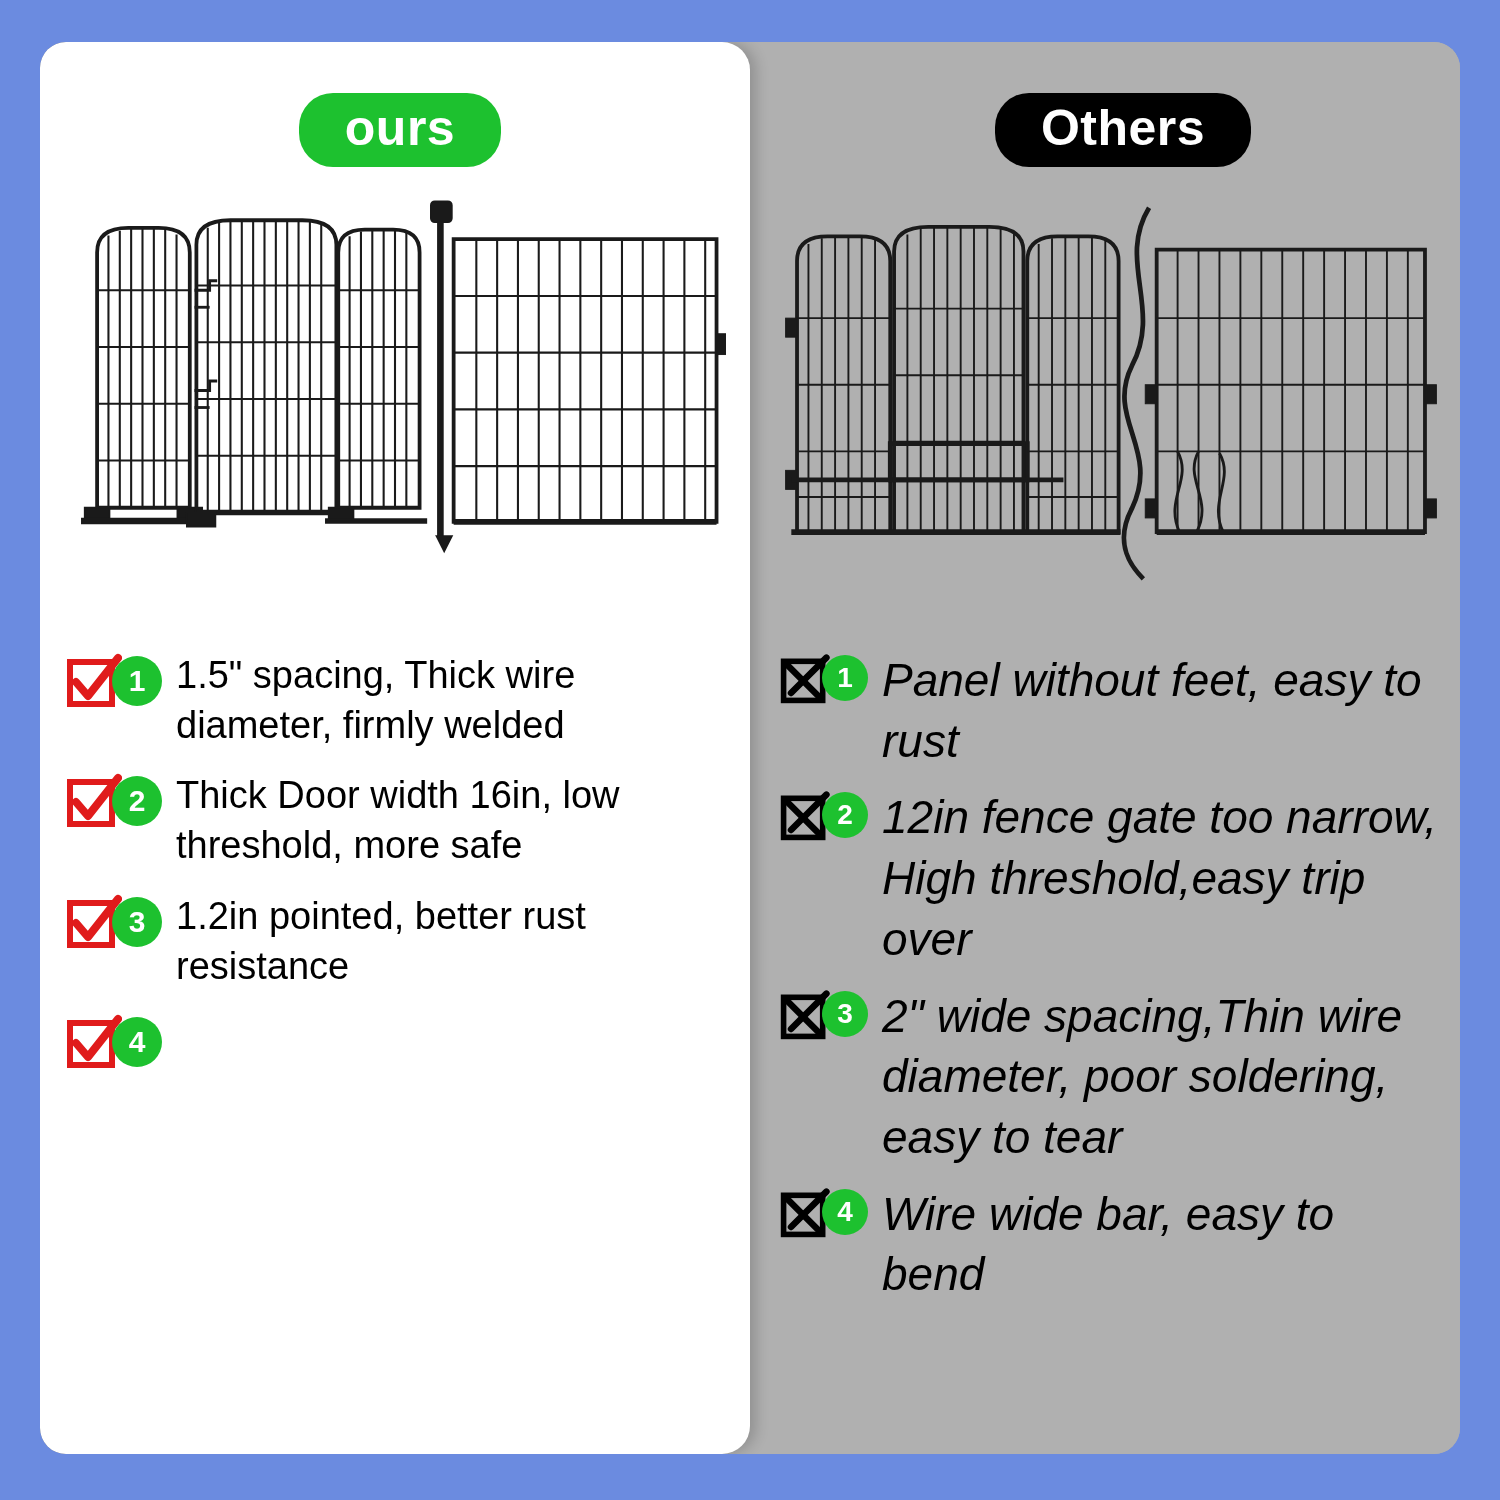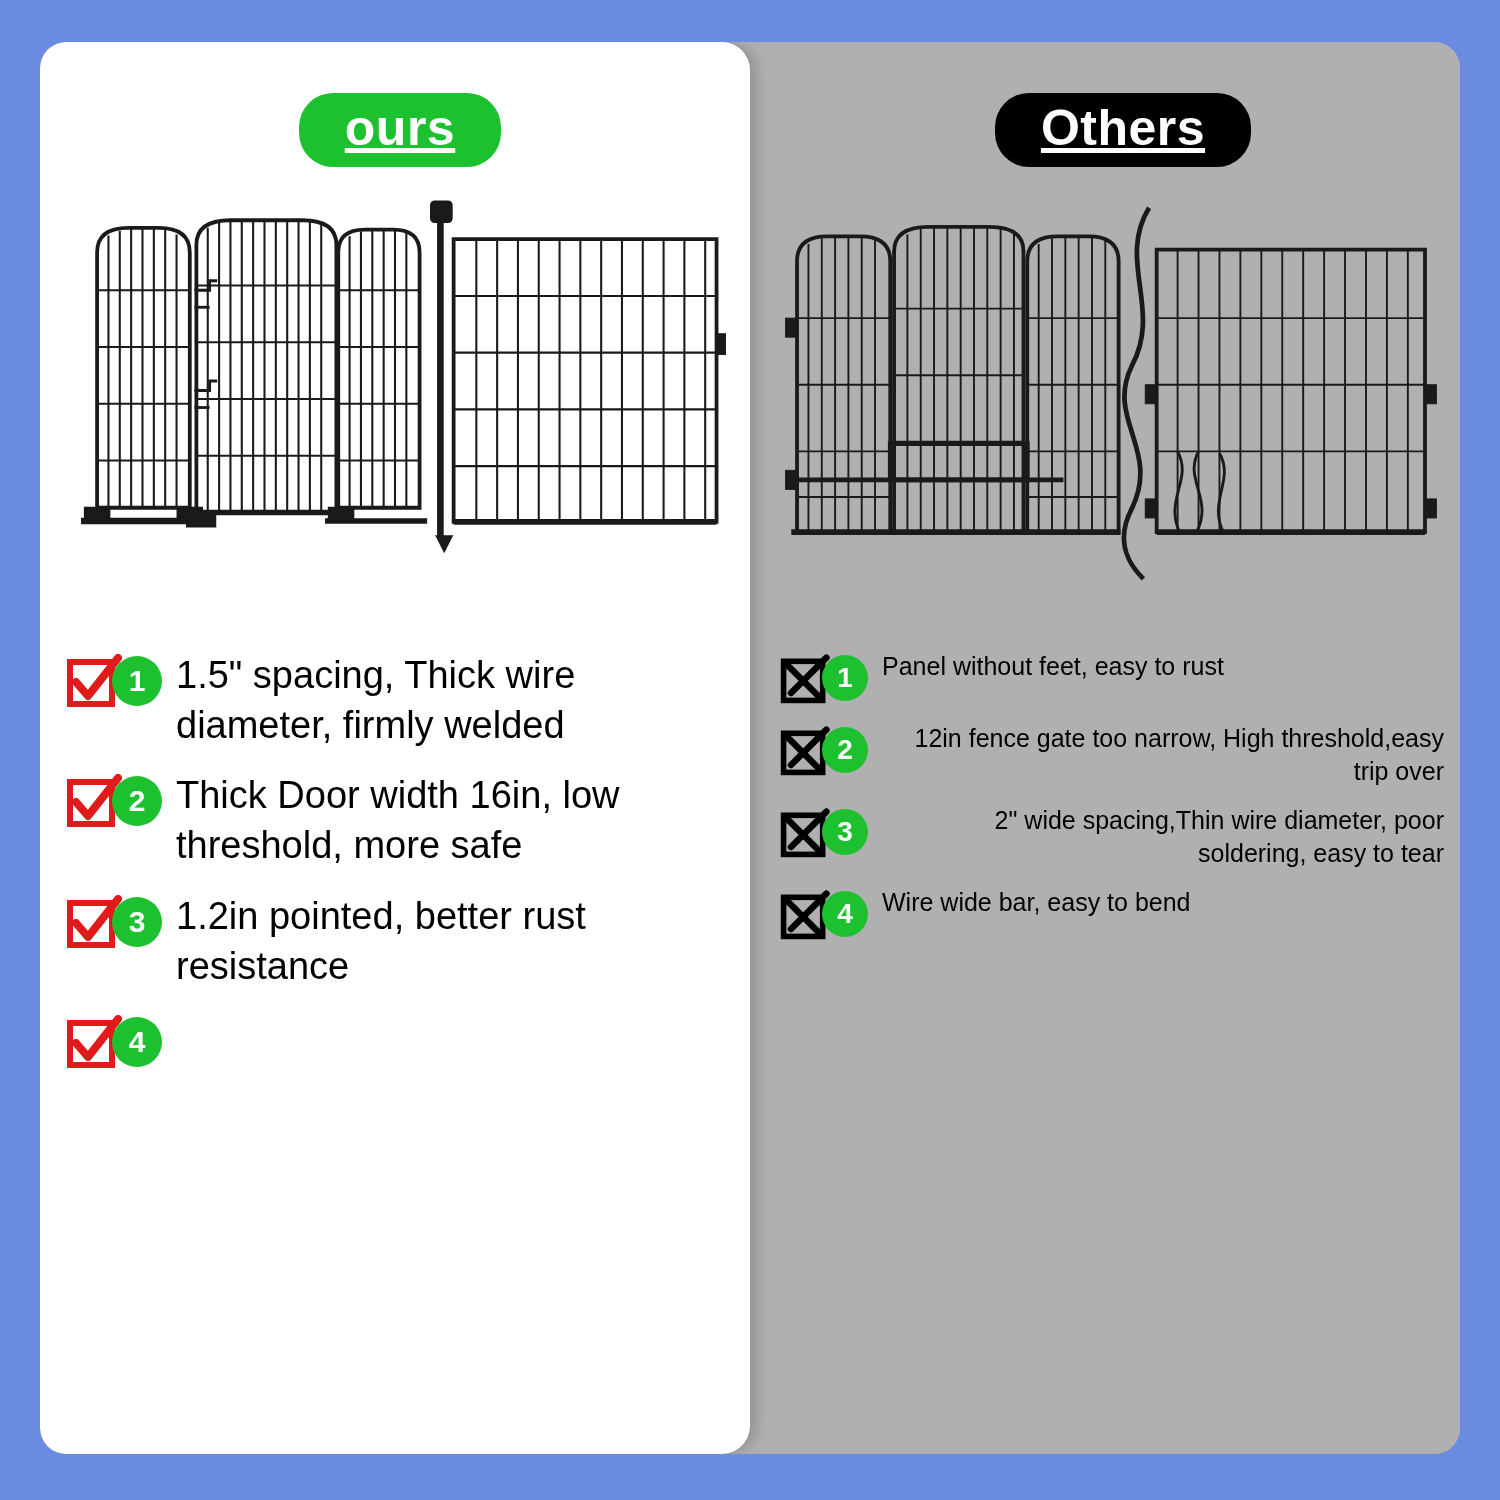--- a/index.html
+++ b/index.html
@@ -40,39 +40,37 @@
     border-radius: 26px 28px 28px 26px;
     box-shadow: 6px 0 14px rgba(0,0,0,0.18);
     z-index: 2;
     padding: 40px 24px 0 24px;
   }
   .col-others {
     width: 50%;
     background: #b0b0b0;
     z-index: 1;
     padding: 40px 16px 0 28px;
-    text-align: right;
   }
 
   
   .badge-row {
     display: flex;
     justify-content: center;
     align-items: center;
     height: 96px;
   }
   .badge {
     font-size: 50px;
     font-weight: bold;
     color: #ffffff;
     letter-spacing: 0.5px;
     padding: 10px 46px 14px 46px;
     border-radius: 34px;
     line-height: 1;
-    text-decoration: underline;
   }
   .badge-ours {
     background: #1dc12f;
     margin-left: 10px;
   }
   .badge-others {
     background: #000000;
     margin-left: 24px;
   }
 
@@ -122,21 +120,21 @@
     z-index: 2;
   }
   .ftext {
     font-size: 37px;
     line-height: 1.32;
     color: #000000;
     font-weight: normal;
     padding-top: 2px;
   }
   .col-ours .ftext { font-size: 38px; }
-  .col-others .ftext { font-size: 25px; }
+  .col-others .ftext { font-size: 46px; font-style: italic; }
   .col-others .feat { margin-bottom: 14px; }
   .col-others .mark { width: 54px; height: 54px; }
   .col-others .mark svg { width:54px; height:54px; }
   .col-others .num { width: 46px; height: 46px; font-size: 28px; margin-top: 7px; }
 </style>
 </head>
 <body>
 
 <div class="page">
   <div class="board">

